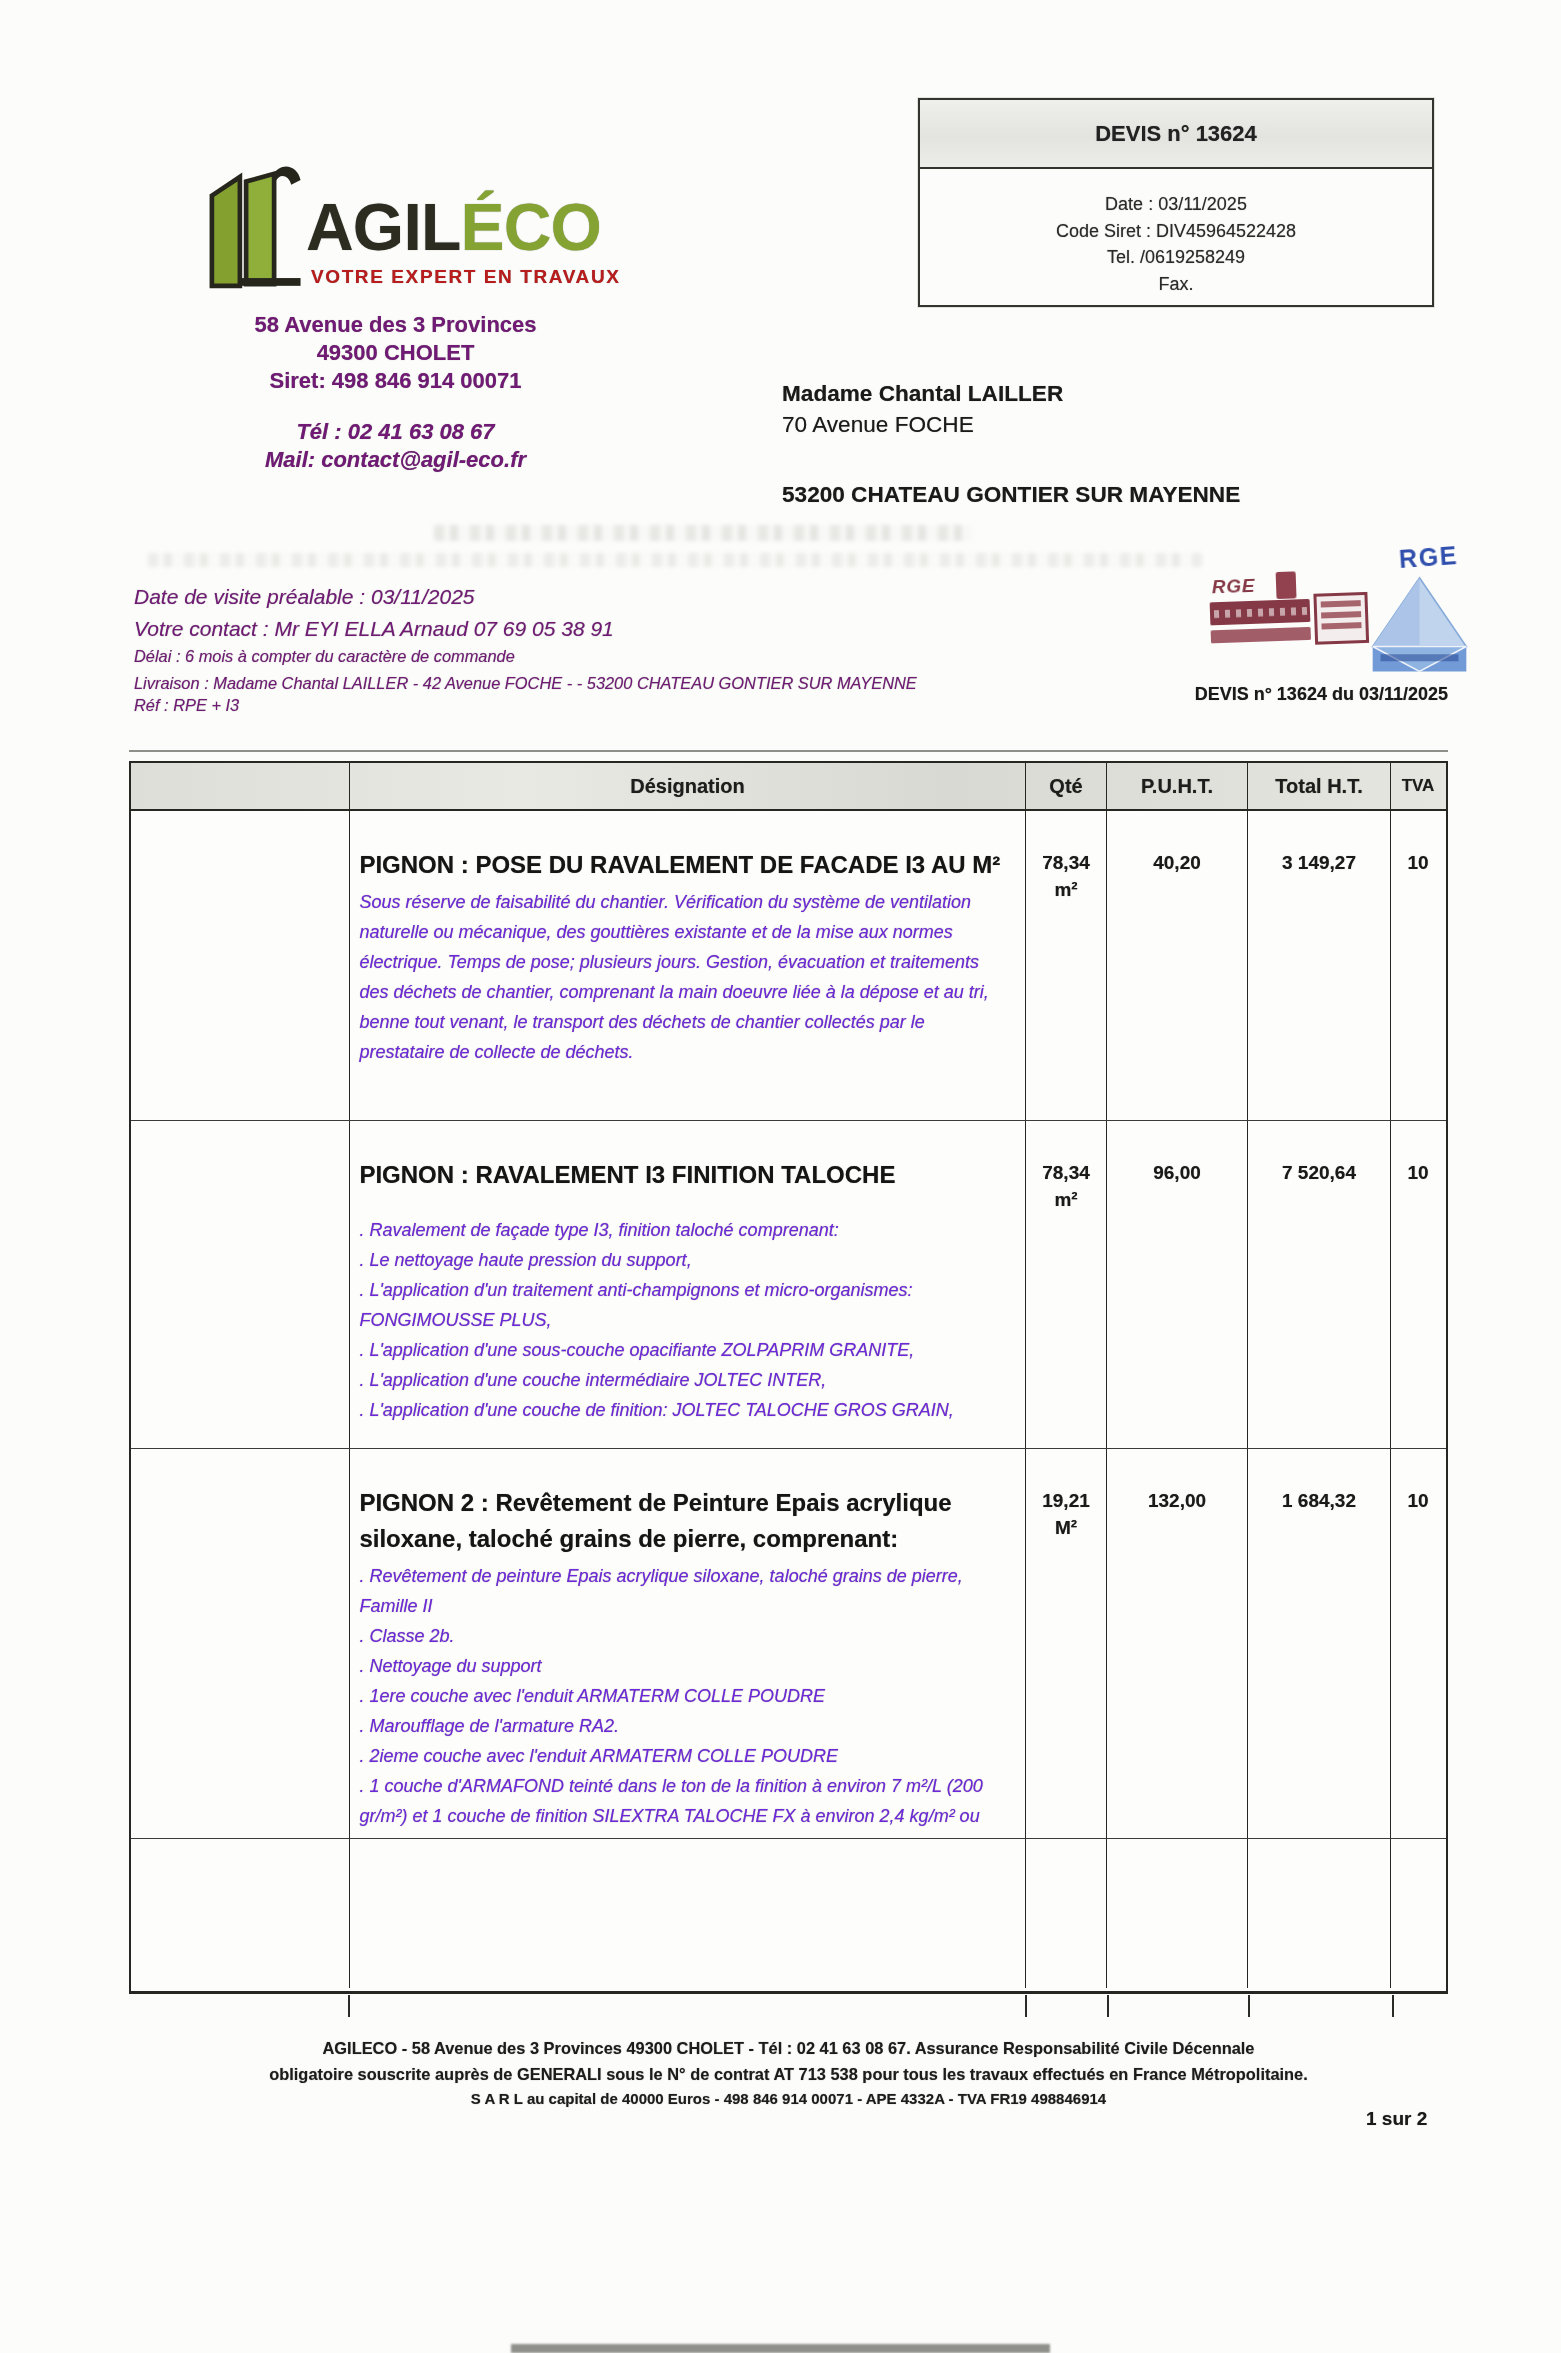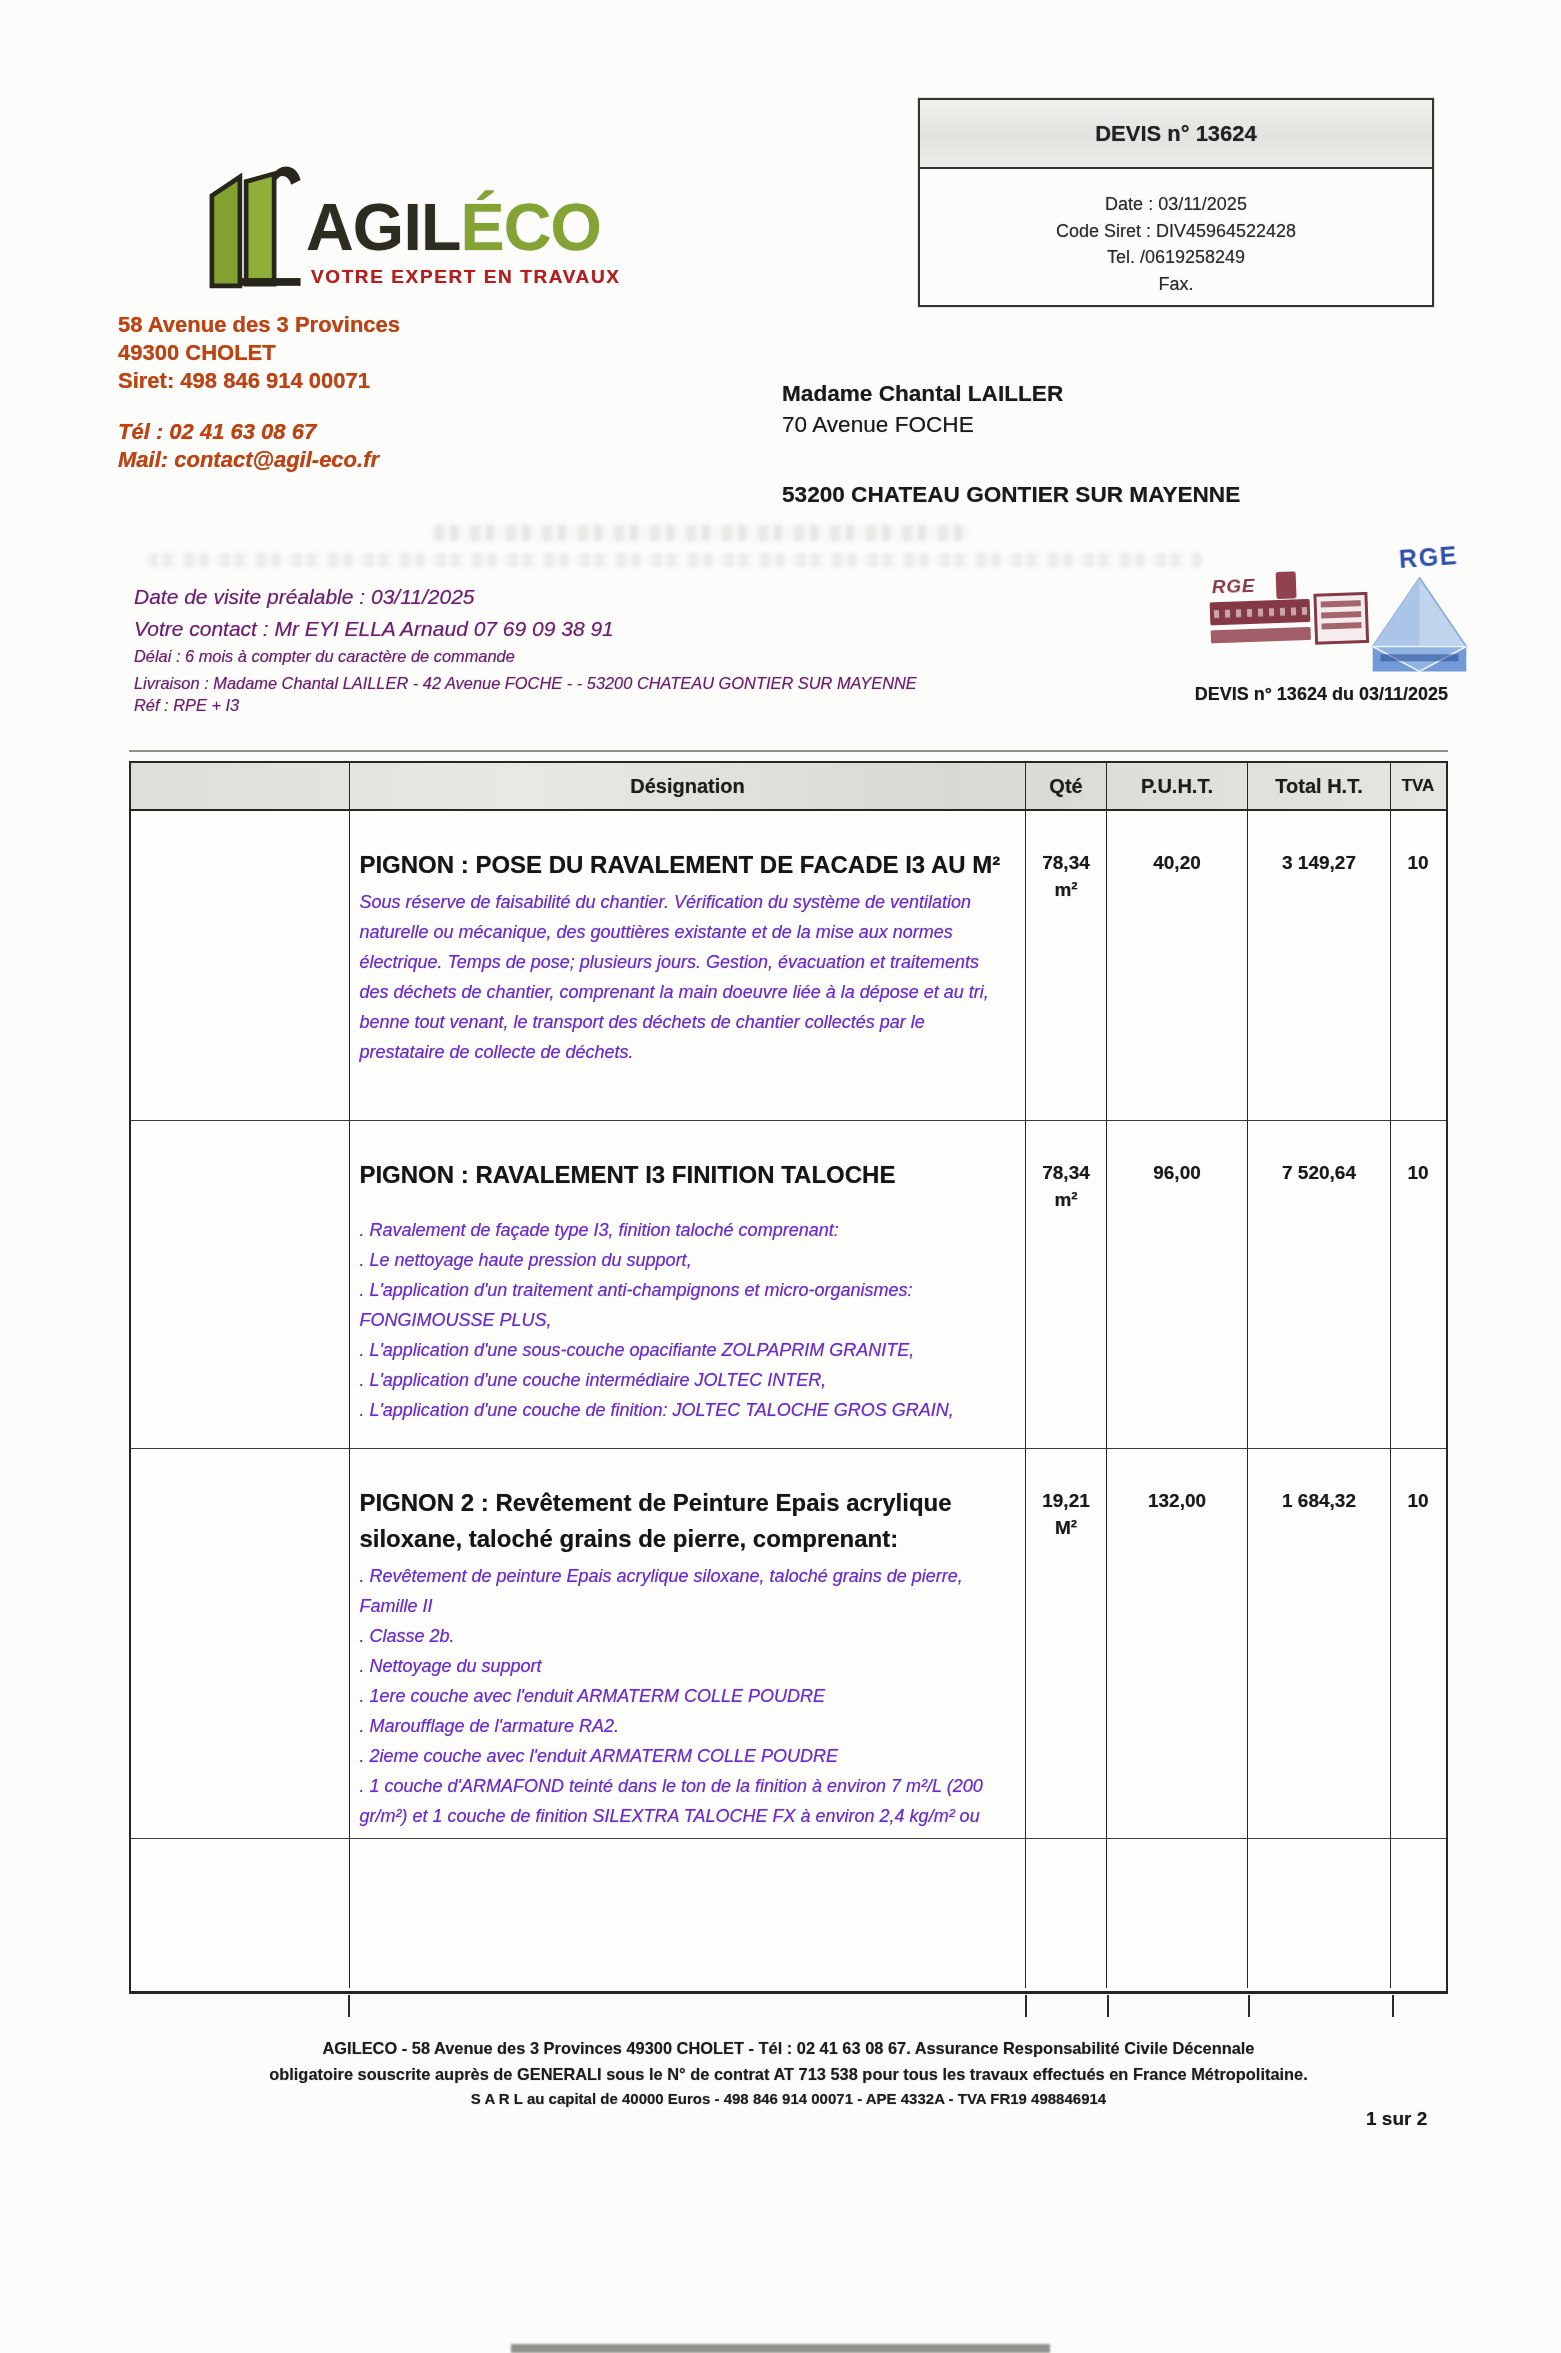--- a/index.html
+++ b/index.html
@@ -9,21 +9,21 @@
   .blur1{text-shadow:0 0 0.8px rgba(30,30,28,.55);}
   .blur2{text-shadow:0 0 1.1px rgba(30,30,28,.45);}
 
   
   .brand-text{left:306px;top:194px;font-weight:bold;font-size:66px;letter-spacing:-0.8px;line-height:1;}
   .brand-text .p1{color:#2c2c21;}
   .brand-text .p2{color:#85a332;}
   .tagline{left:311px;top:266px;font-weight:bold;font-size:19px;letter-spacing:1.6px;color:#b91c1c;}
 
   
-  .company{left:118px;top:311px;width:515px;text-align:left;font-weight:bold;font-size:22px;line-height:28px;color:#c2410c;}
+  .company{left:138px;top:311px;width:515px;text-align:center;font-weight:bold;font-size:22px;line-height:28px;color:#701a75;}
   .company .gap{height:23.4px;}
   .company .it{font-style:italic;}
 
   
   .devis-box{left:918px;top:98px;width:512px;height:205px;border:2.3px solid #34342f;box-shadow:0 0 0 0.8px rgba(120,120,110,.25);}
   .devis-box .hd{height:67px;background:linear-gradient(180deg,#efefec,#e3e3df 55%,#ececE8);border-bottom:2.3px solid #34342f;display:flex;align-items:center;justify-content:center;font-weight:bold;font-size:22px;color:#222;}
   .devis-box .bd{padding-top:22px;text-align:center;font-size:18px;line-height:26.5px;color:#2a2a28;}
 
   
   .customer{left:782px;top:378px;font-size:22.6px;line-height:31px;}
@@ -118,21 +118,21 @@
     <div class="nm">Madame Chantal LAILLER</div>
     <div>70 Avenue FOCHE</div>
     <div class="city">53200 CHATEAU GONTIER SUR MAYENNE</div>
   </div>
 
   <div class="ghost" style="left:434px;top:525px;width:539px;height:15.6px;"></div>
   <div class="ghost" style="left:148px;top:553px;width:1054px;height:14px;opacity:.42;"></div>
   <div class="ghost" style="left:152px;top:1604px;width:180px;height:47px;opacity:.30;"></div>
 
   <div class="vi big blur2" style="top:585px;">Date de visite préalable : 03/11/2025</div>
-  <div class="vi big blur2" style="top:617px;">Votre contact : Mr EYI ELLA Arnaud 07 69 09 38 91</div>
+  <div class="vi big blur2" style="top:617px;">Votre contact : Mr EYI ELLA Arnaud 07 69 05 38 91</div>
   <div class="vi sm blur2" style="top:647px;">Délai : 6 mois à compter du caractère de commande</div>
   <div class="vi sm blur2" style="top:674px;">Livraison : Madame Chantal LAILLER - 42 Avenue FOCHE -  - 53200 CHATEAU GONTIER SUR MAYENNE</div>
   <div class="vi sm blur2" style="top:696px;">Réf : RPE + I3</div>
 
   <div class="abs stamp-m">
     <span class="rge">RGE</span>
     <span class="blob"></span>
     <span class="band"></span>
     <span class="box">
         <i></i>

